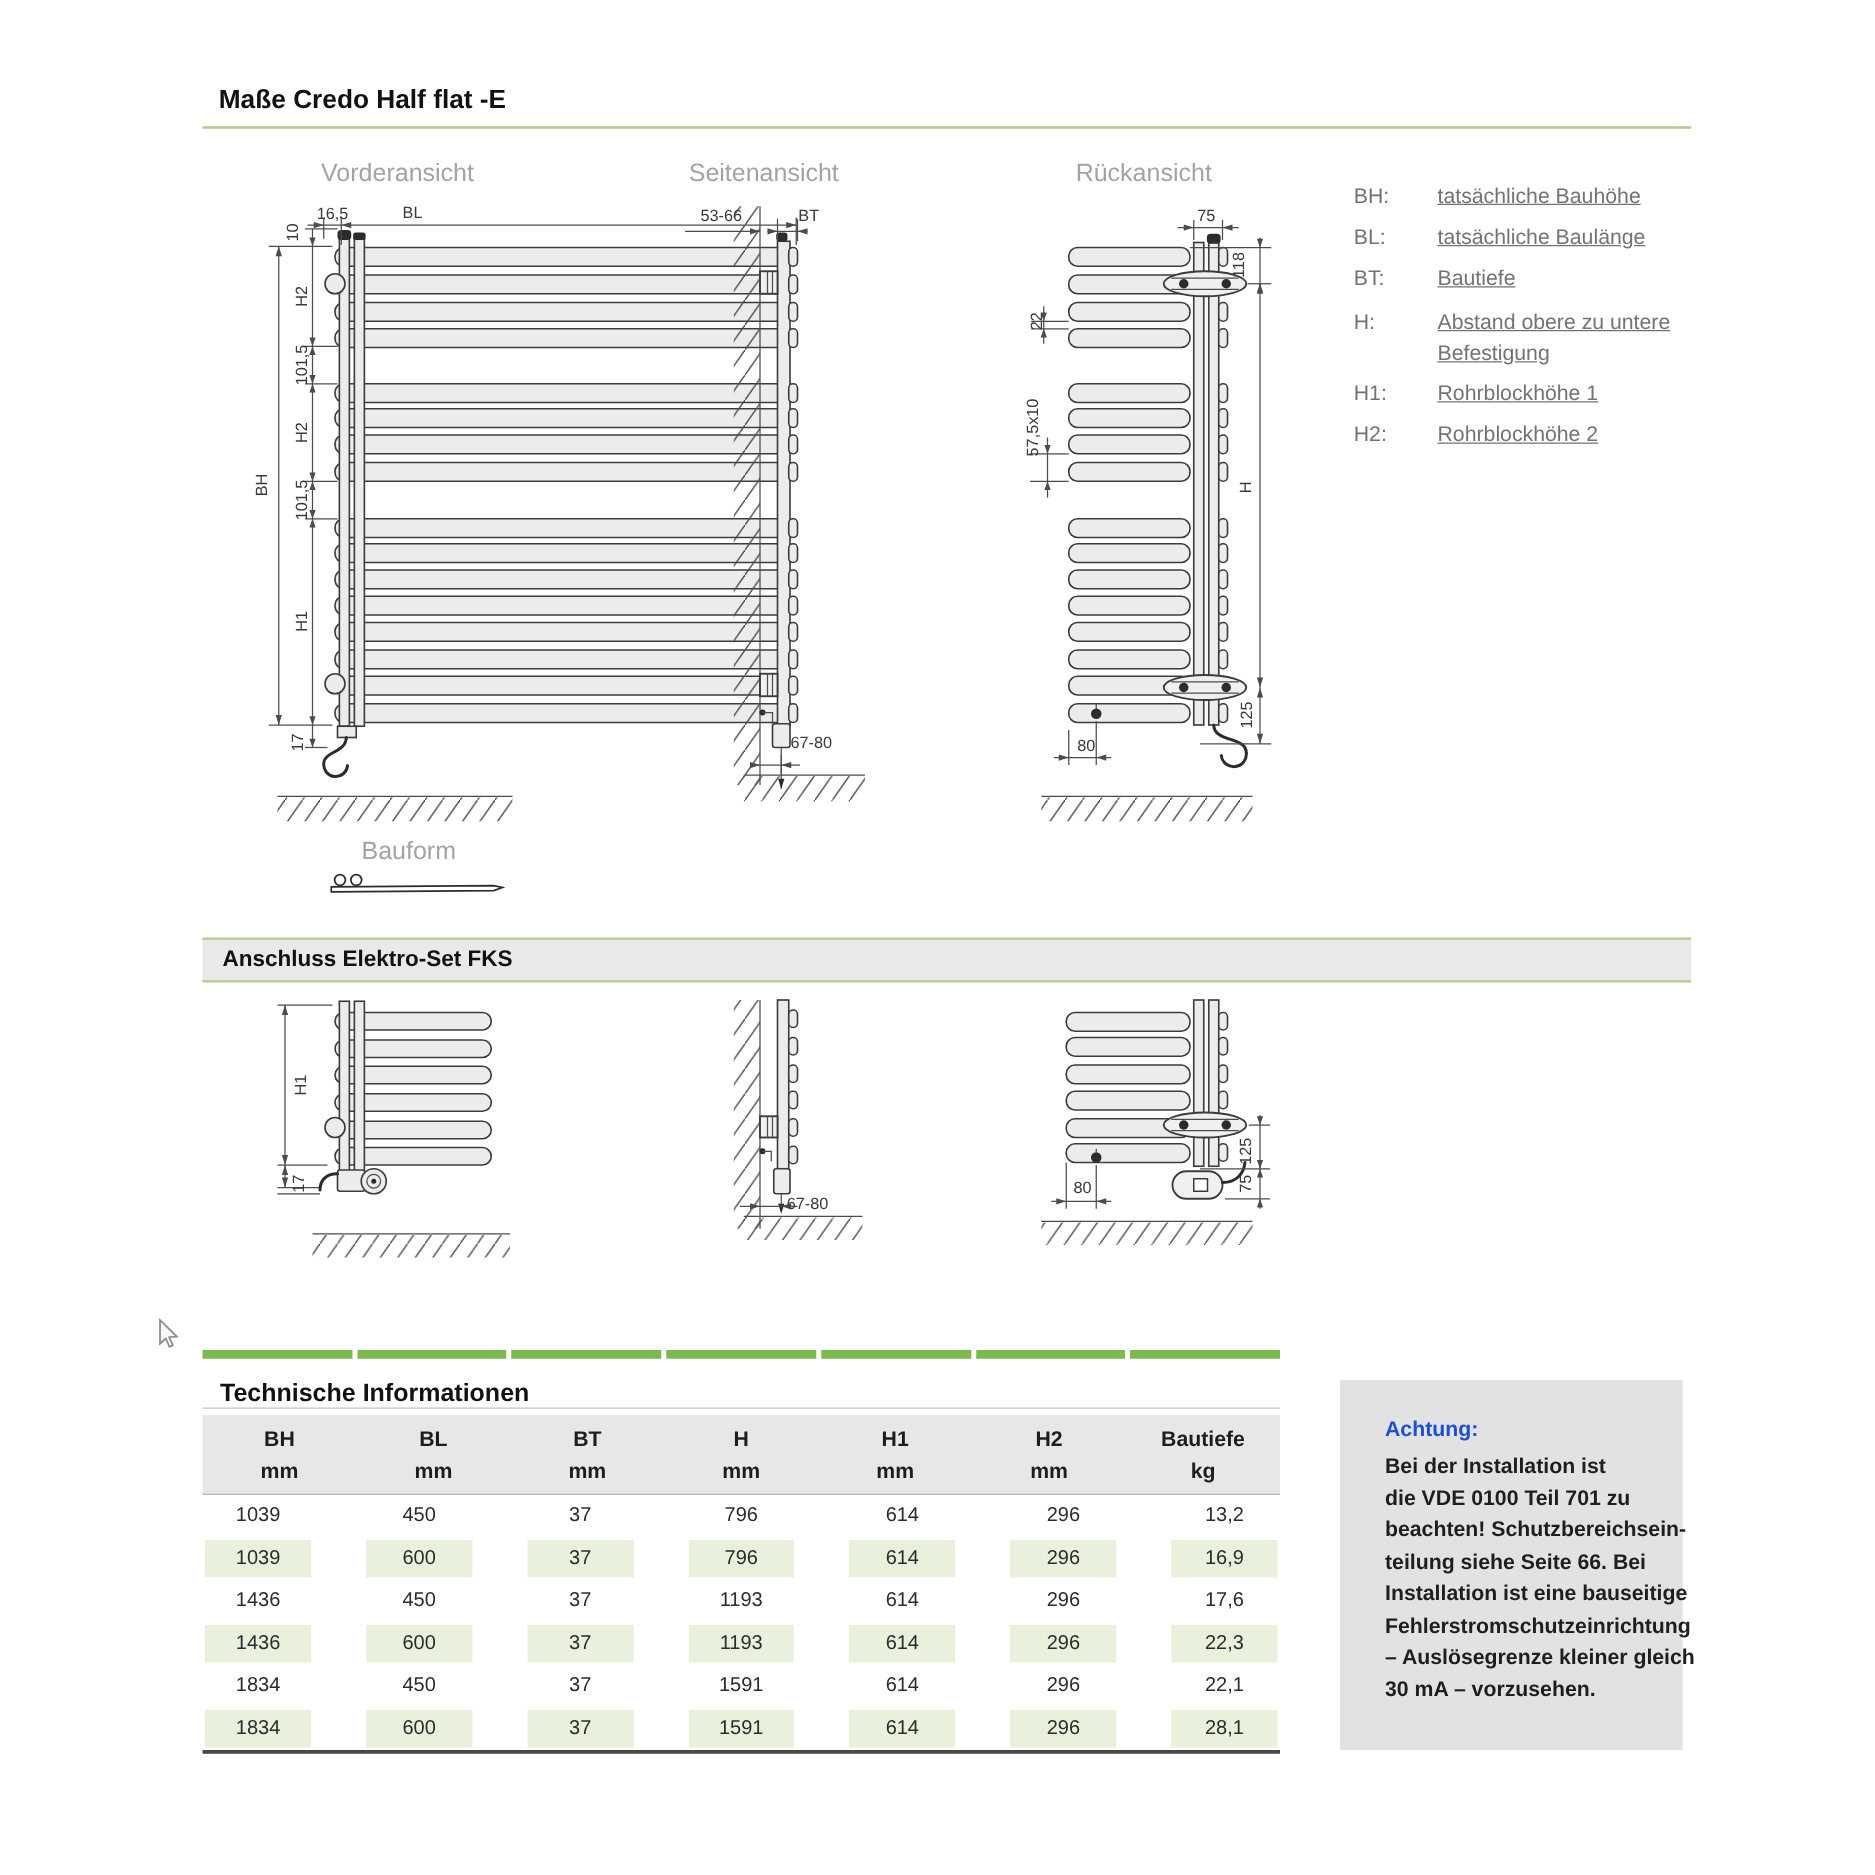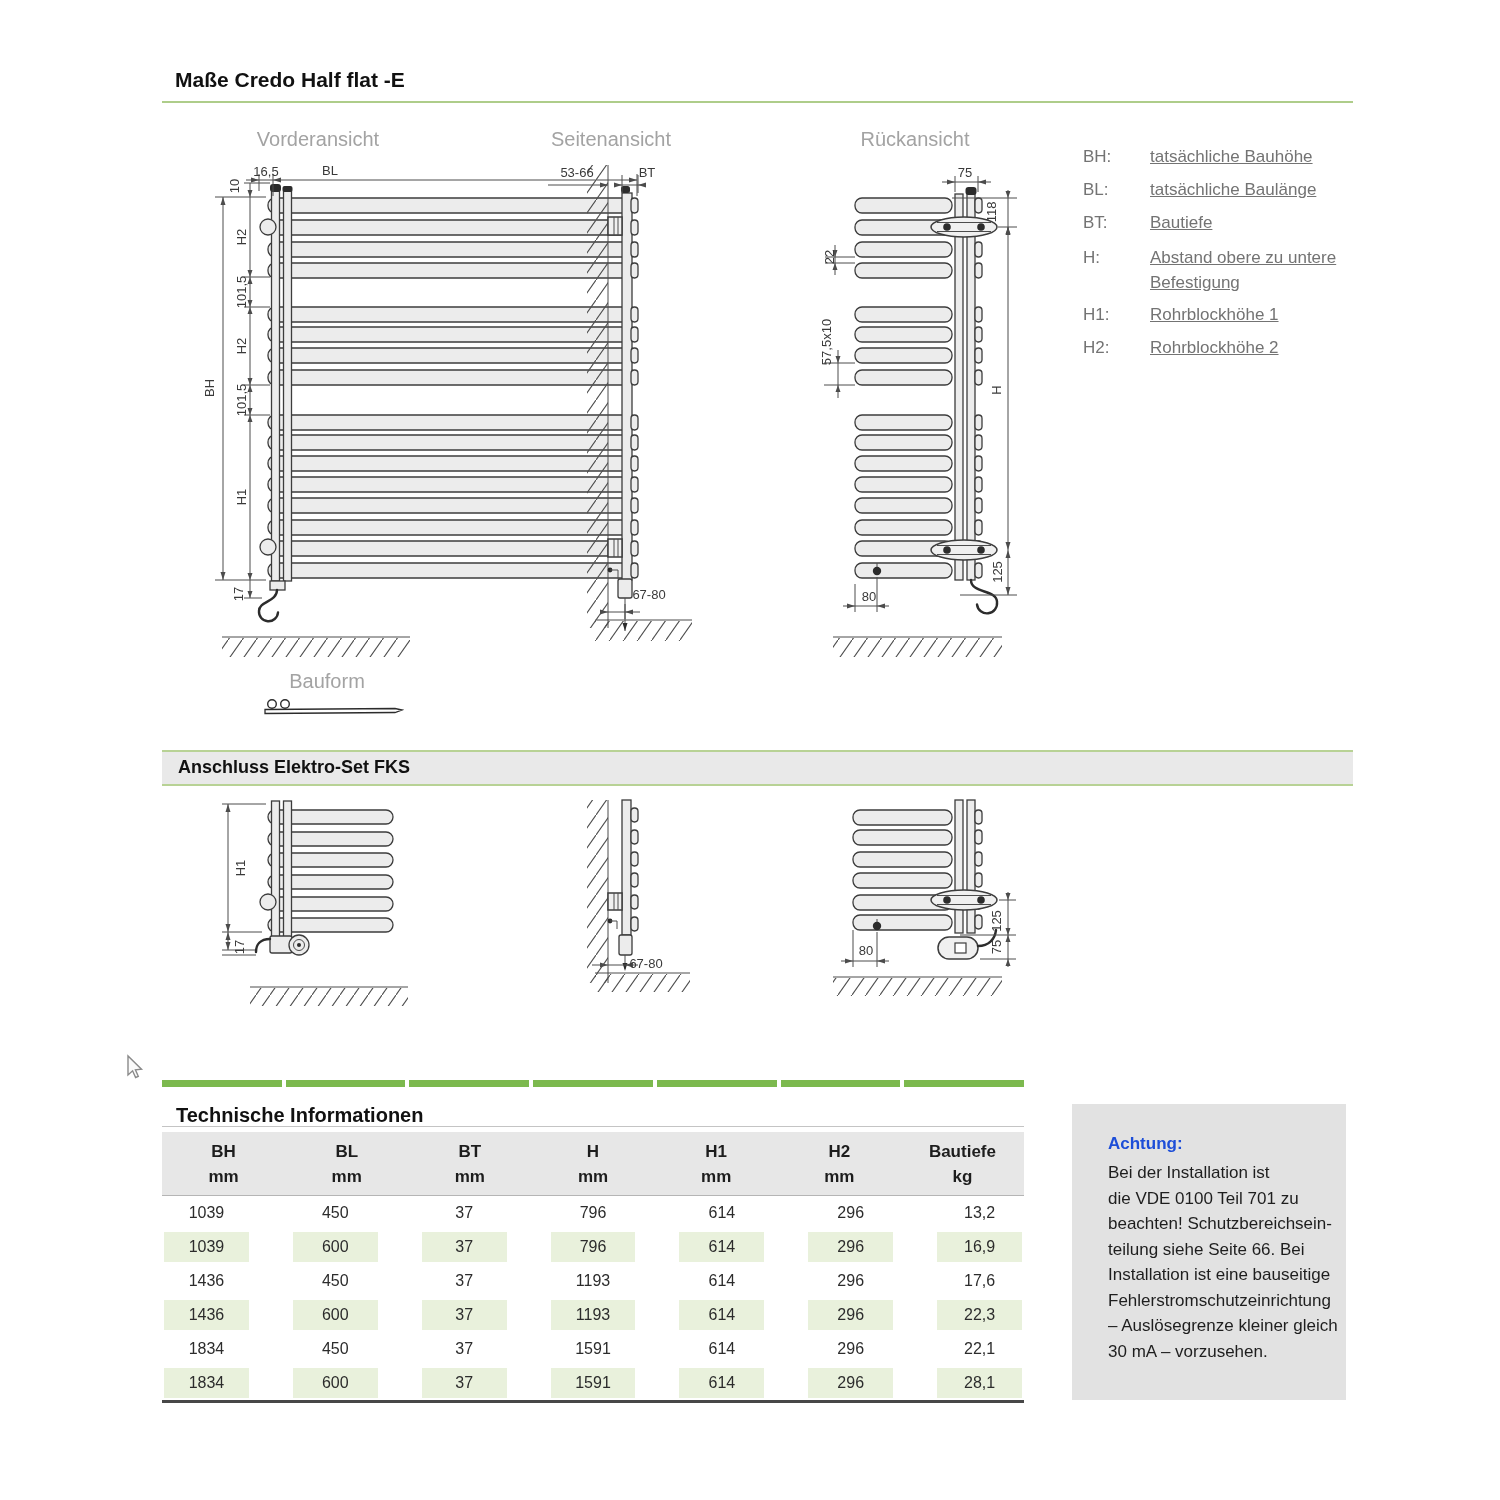--- a/index.html
+++ b/index.html
@@ -44,21 +44,21 @@
   .tbl-head .col{display:flex;flex-direction:column;align-items:center;justify-content:center;
                  font-weight:bold;font-size:17px;color:#1d1d1d;line-height:25px;}
   .tbl-rows{position:absolute;left:162px;top:1196px;width:862px;}
   .trow{display:grid;grid-template-columns:repeat(7,1fr);height:34px;gap:40px;}
   .trow .cell{text-align:center;font-size:16px;color:#2c2c2c;line-height:34px;}
   .trow.green .cell{background:#e9f1dc;margin:2px;line-height:30px;}
   .tbl-bottom{position:absolute;left:162px;top:1400px;width:862px;height:3px;background:#474747;}
   
   .warnbox{position:absolute;left:1072px;top:1104px;width:274px;height:296px;background:#e2e2e2;}
   .warn-title{position:absolute;left:36px;top:30px;font-size:17px;font-weight:bold;color:#1d4ed8;}
-  .warn-lines{position:absolute;left:36px;top:56px;font-size:17px;color:#1e1e1e;line-height:25.5px;}
+  .warn-lines{position:absolute;left:36px;top:56px;font-size:17px;color:#1e1e1e;line-height:25.5px;font-weight:bold;}
   .warn-lines div{white-space:nowrap;}
 </style>
 </head>
 <body>
 
 <div id="page">
 
   <div class="main-title">Maße Credo Half flat -E</div>
   <div class="green-rule"></div>
 

